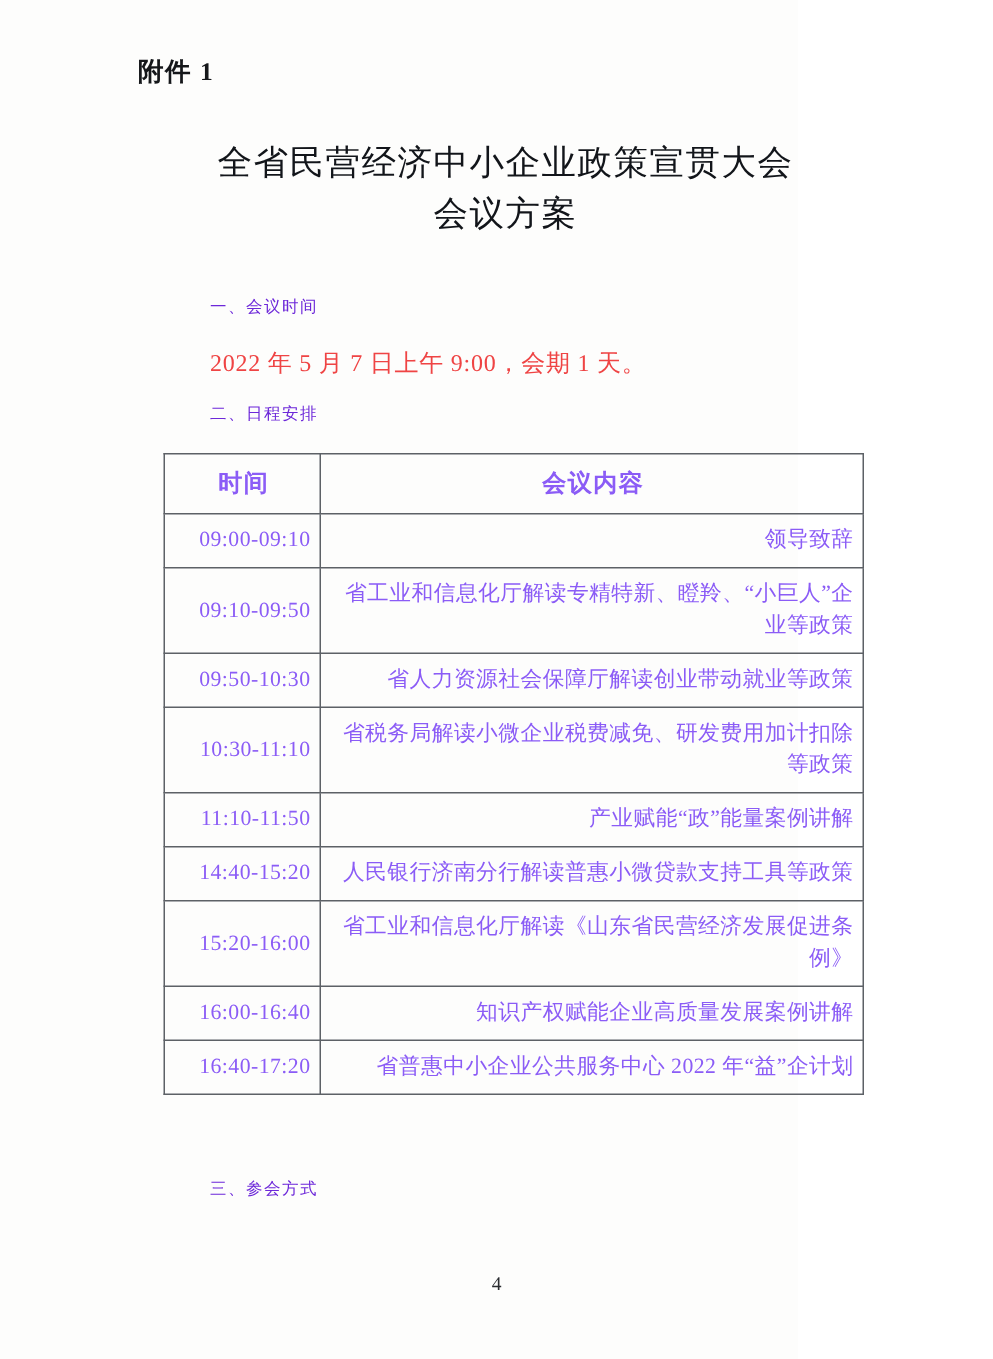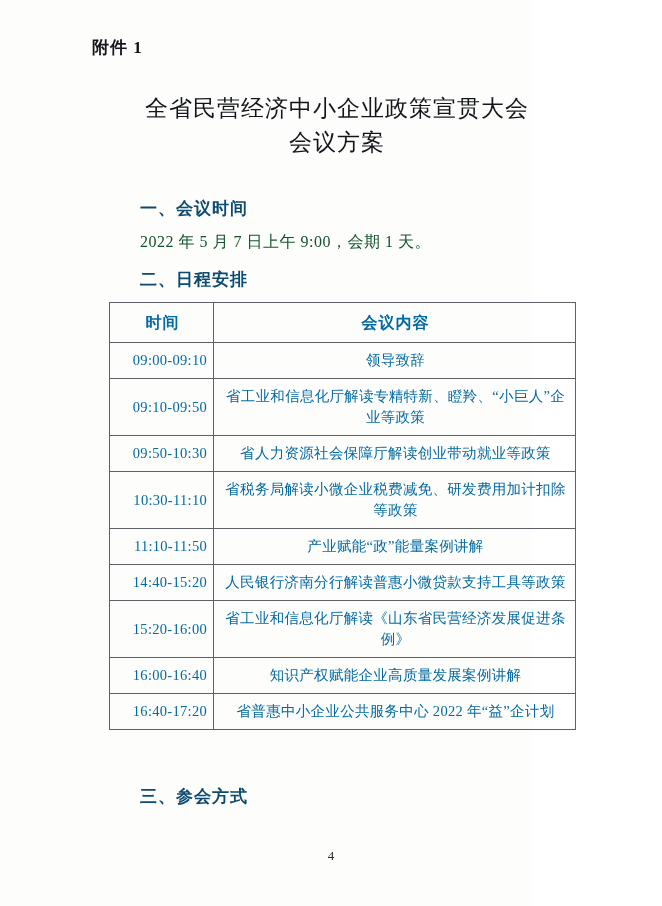--- a/index.html
+++ b/index.html
@@ -42,73 +42,73 @@
     line-height: 34px;
     letter-spacing: 1px;
     color: #12151a;
   }
   .doc-title .line2 {
     display: block;
   }
   .section-heading {
     position: absolute;
     left: 140px;
-    font-size: 17px;
-    font-weight: bold;
+    font-size: 11px;
+    font-weight: normal;
     letter-spacing: 1px;
-    color: #0c4a6e;
+    color: #6d28d9;
   }
   #sec1 { top: 197px; }
   #sec2 { top: 268px; }
   #sec3 { top: 785px; }
 
   .para {
     position: absolute;
     left: 140px;
     top: 232px;
     font-size: 16px;
     letter-spacing: 0.5px;
-    color: #14532d;
+    color: #ef4444;
   }
 
   table.schedule {
     position: absolute;
     left: 109px;
     top: 302px;
     width: 466px;
     border-collapse: collapse;
     table-layout: fixed;
   }
   table.schedule td, table.schedule th {
     border: 1px solid #5d6166;
     padding: 7px 6px 7px 8px;
     font-size: 14.5px;
     line-height: 21px;
     vertical-align: middle;
-    color: #0369a1;
+    color: #8b5cf6;
     font-weight: normal;
     margin-top: 28px;
   }
   table.schedule th {
     text-align: center;
     font-size: 16px;
     font-weight: bold;
     padding-top: 9px;
     padding-bottom: 9px;
     letter-spacing: 1px;
   }
   table.schedule col.c-time { width: 104px; }
   table.schedule col.c-content { width: 362px; }
   td.time-cell {
     text-align: right;
     font-size: 14px;
     letter-spacing: 0.3px;
   }
   td.content-cell {
-    text-align: center;
+    text-align: right;
     padding-left: 10px;
     letter-spacing: 0.3px;
   }
   .page-number {
     position: absolute;
     left: 0;
     top: 848px;
     width: 662px;
     text-align: center;
     font-size: 13px;

